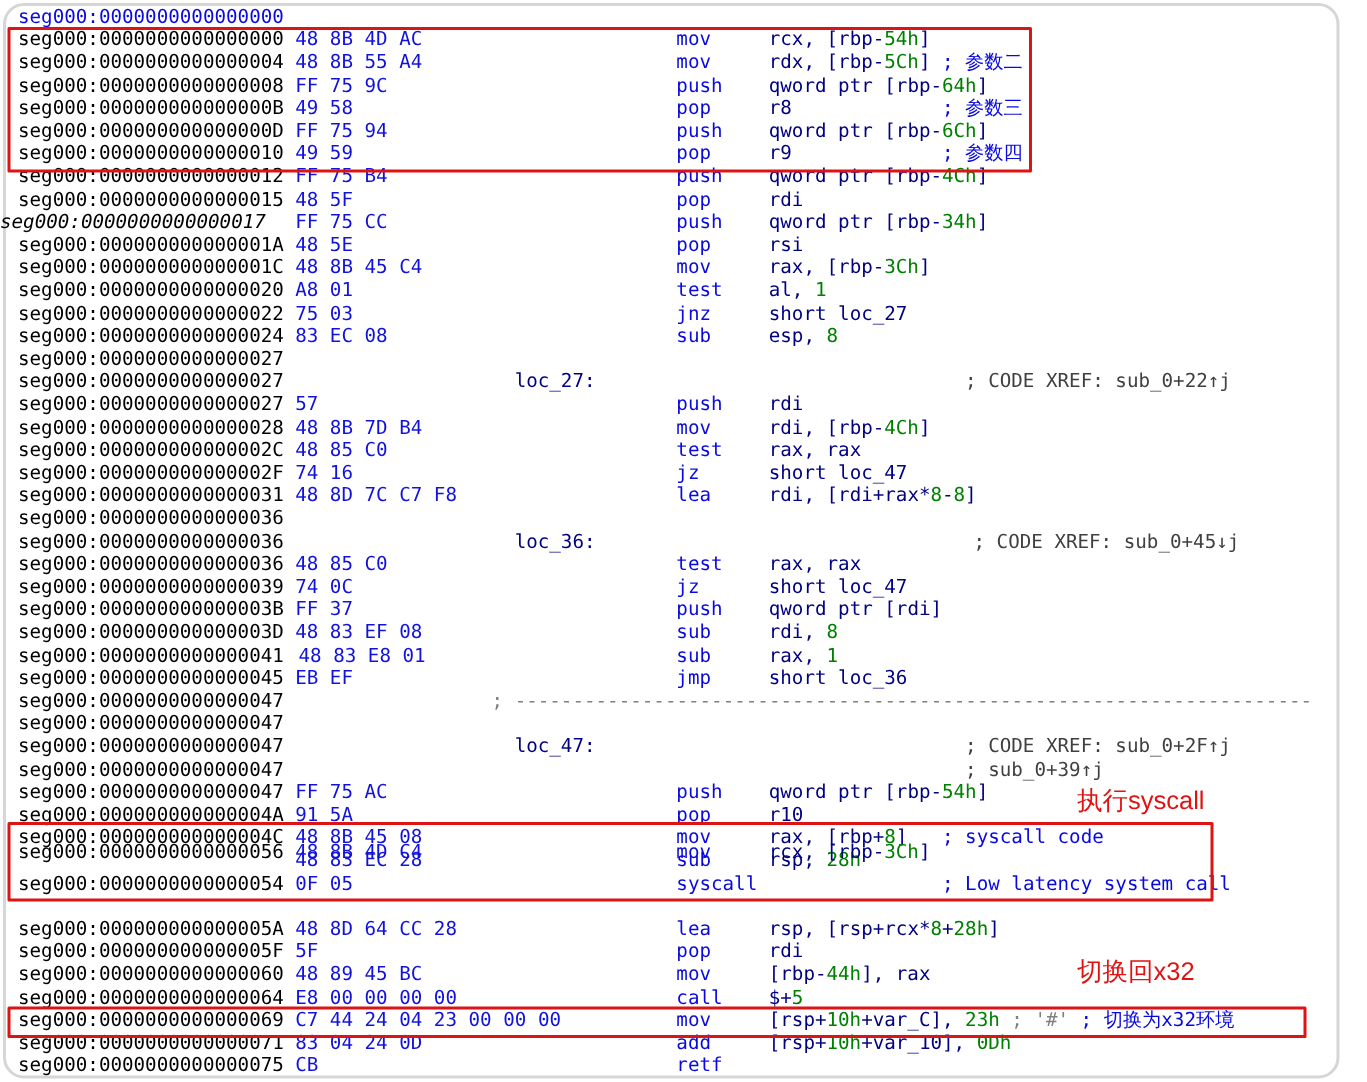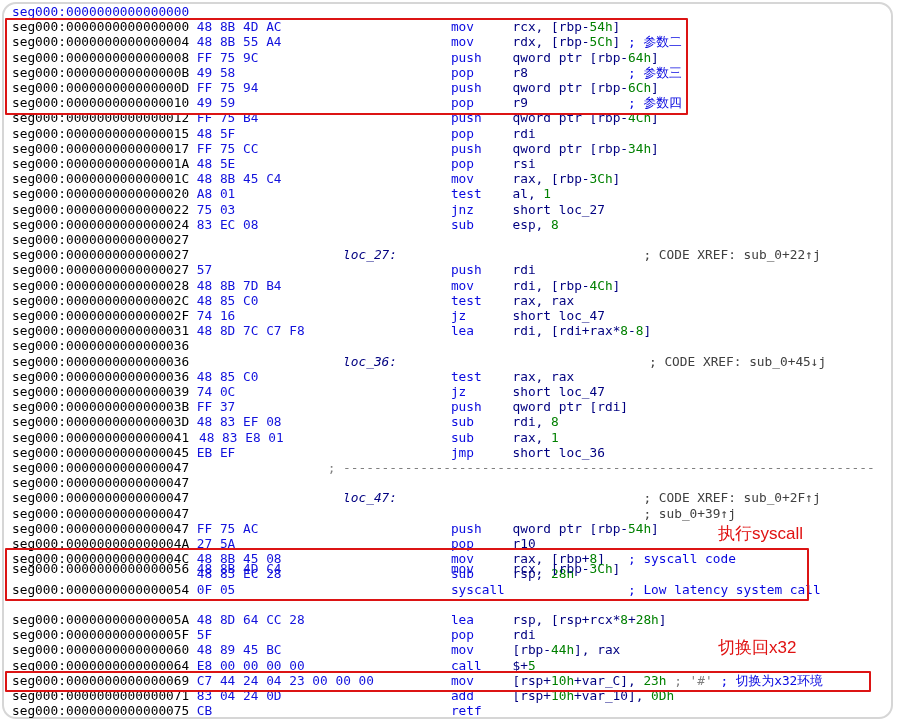--- a/index.html
+++ b/index.html
@@ -8,21 +8,21 @@
   .frame{position:absolute;left:2px;top:2px;width:887px;height:713px;
          border:2px solid #d6d6d6;border-radius:14px;background:#ffffff;}
   #listing{position:absolute;left:0;top:0;width:911px;height:721px;}
   .ln{position:absolute;left:0;height:15.2px;width:905px;white-space:pre;}
   .seg{position:absolute;top:0;font-size:12.8px;line-height:15.2px;white-space:pre;}
   .a {color:#000000;}
   .hl{color:#0a0ae0;}
   .b {color:#1212dd;}
   .m {color:#0a0ae0;}
   .nv{color:#000080;}
-  .lb{color:#000080;font-style:italic;}
+  .lb{color:#000080;}
   .g {color:#008000;}
   .cm{color:#0808e0;}
   .xr{color:#404040;}
   .gy{color:#808080;}
   .sp{color:#808080;}
   .rbox{position:absolute;border:2px solid #dc1414;border-radius:1px;pointer-events:none;}
   .rlabel{position:absolute;color:#e01212;font-family:"Liberation Sans",sans-serif;
           font-size:17px;line-height:18px;white-space:pre;}
 </style>
 </head>
@@ -32,21 +32,21 @@
 <div id="listing">
     <div class="ln" style="top: 4px;"><span class="seg hl" style="left: 12px;">seg000:0000000000000000</span></div>
     <div class="ln" style="top: 19.2px;"><span class="seg a" style="left: 12px;">seg000:0000000000000000</span><span class="seg b" style="left: 196.8px;">48 8B 4D AC</span><span class="seg m" style="left: 450.9px;">mov</span><span class="seg nv" style="left: 512.5px;">rcx, [rbp-</span><span class="seg g" style="left: 589.5px;">54h</span><span class="seg nv" style="left: 612.6px;">]</span></div>
     <div class="ln" style="top: 34.4px;"><span class="seg a" style="left: 12px;">seg000:0000000000000004</span><span class="seg b" style="left: 196.8px;">48 8B 55 A4</span><span class="seg m" style="left: 450.9px;">mov</span><span class="seg nv" style="left: 512.5px;">rdx, [rbp-</span><span class="seg g" style="left: 589.5px;">5Ch</span><span class="seg nv" style="left: 612.6px;">]</span><span class="seg cm" style="left: 628px;">; 参数二</span></div>
     <div class="ln" style="top: 49.6px;"><span class="seg a" style="left: 12px;">seg000:0000000000000008</span><span class="seg b" style="left: 196.8px;">FF 75 9C</span><span class="seg m" style="left: 450.9px;">push</span><span class="seg nv" style="left: 512.5px;">qword ptr [rbp-</span><span class="seg g" style="left: 628px;">64h</span><span class="seg nv" style="left: 651.1px;">]</span></div>
     <div class="ln" style="top: 64.8px;"><span class="seg a" style="left: 12px;">seg000:000000000000000B</span><span class="seg b" style="left: 196.8px;">49 58</span><span class="seg m" style="left: 450.9px;">pop</span><span class="seg nv" style="left: 512.5px;">r8</span><span class="seg cm" style="left: 628px;">; 参数三</span></div>
     <div class="ln" style="top: 80px;"><span class="seg a" style="left: 12px;">seg000:000000000000000D</span><span class="seg b" style="left: 196.8px;">FF 75 94</span><span class="seg m" style="left: 450.9px;">push</span><span class="seg nv" style="left: 512.5px;">qword ptr [rbp-</span><span class="seg g" style="left: 628px;">6Ch</span><span class="seg nv" style="left: 651.1px;">]</span></div>
     <div class="ln" style="top: 95.2px;"><span class="seg a" style="left: 12px;">seg000:0000000000000010</span><span class="seg b" style="left: 196.8px;">49 59</span><span class="seg m" style="left: 450.9px;">pop</span><span class="seg nv" style="left: 512.5px;">r9</span><span class="seg cm" style="left: 628px;">; 参数四</span></div>
     <div class="ln" style="top: 110.4px;"><span class="seg a" style="left: 12px;">seg000:0000000000000012</span><span class="seg b" style="left: 196.8px;">FF 75 B4</span><span class="seg m" style="left: 450.9px;">push</span><span class="seg nv" style="left: 512.5px;">qword ptr [rbp-</span><span class="seg g" style="left: 628px;">4Ch</span><span class="seg nv" style="left: 651.1px;">]</span></div>
     <div class="ln" style="top: 125.6px;"><span class="seg a" style="left: 12px;">seg000:0000000000000015</span><span class="seg b" style="left: 196.8px;">48 5F</span><span class="seg m" style="left: 450.9px;">pop</span><span class="seg nv" style="left: 512.5px;">rdi</span></div>
-    <div class="ln" style="top: 140.8px;"><span class="seg a" style="left: 12px;">seg000:0000000000000017</span><span class="seg b" style="left: 196.8px;">FF 75 CC</span><span class="seg m" style="left: 450.9px;">push</span><span class="seg nv" style="left: 512.5px;">qword ptr [rbp-</span><span class="seg g" style="left: 628px;">34h</span><span class="seg nv" style="left: 651.1px;">]</span></div>
+    <div class="ln" style="top: 140.8px;"><span class="seg a" style="left: 0; font-style: italic;">seg000:0000000000000017</span><span class="seg b" style="left: 196.8px;">FF 75 CC</span><span class="seg m" style="left: 450.9px;">push</span><span class="seg nv" style="left: 512.5px;">qword ptr [rbp-</span><span class="seg g" style="left: 628px;">34h</span><span class="seg nv" style="left: 651.1px;">]</span></div>
     <div class="ln" style="top: 156px;"><span class="seg a" style="left: 12px;">seg000:000000000000001A</span><span class="seg b" style="left: 196.8px;">48 5E</span><span class="seg m" style="left: 450.9px;">pop</span><span class="seg nv" style="left: 512.5px;">rsi</span></div>
     <div class="ln" style="top: 171.2px;"><span class="seg a" style="left: 12px;">seg000:000000000000001C</span><span class="seg b" style="left: 196.8px;">48 8B 45 C4</span><span class="seg m" style="left: 450.9px;">mov</span><span class="seg nv" style="left: 512.5px;">rax, [rbp-</span><span class="seg g" style="left: 589.5px;">3Ch</span><span class="seg nv" style="left: 612.6px;">]</span></div>
     <div class="ln" style="top: 186.4px;"><span class="seg a" style="left: 12px;">seg000:0000000000000020</span><span class="seg b" style="left: 196.8px;">A8 01</span><span class="seg m" style="left: 450.9px;">test</span><span class="seg nv" style="left: 512.5px;">al, </span><span class="seg g" style="left: 543.3px;">1</span></div>
     <div class="ln" style="top: 201.6px;"><span class="seg a" style="left: 12px;">seg000:0000000000000022</span><span class="seg b" style="left: 196.8px;">75 03</span><span class="seg m" style="left: 450.9px;">jnz</span><span class="seg nv" style="left: 512.5px;">short loc_27</span></div>
     <div class="ln" style="top: 216.8px;"><span class="seg a" style="left: 12px;">seg000:0000000000000024</span><span class="seg b" style="left: 196.8px;">83 EC 08</span><span class="seg m" style="left: 450.9px;">sub</span><span class="seg nv" style="left: 512.5px;">esp, </span><span class="seg g" style="left: 551px;">8</span></div>
     <div class="ln" style="top: 232px;"><span class="seg a" style="left: 12px;">seg000:0000000000000027</span></div>
     <div class="ln" style="top: 247.2px;"><span class="seg a" style="left: 12px;">seg000:0000000000000027</span><span class="seg lb" style="left: 343.1px;">loc_27:</span><span class="seg xr" style="left: 643.4px;">; CODE XREF: sub_0+22↑j</span></div>
     <div class="ln" style="top: 262.4px;"><span class="seg a" style="left: 12px;">seg000:0000000000000027</span><span class="seg b" style="left: 196.8px; text-align: center;">57</span><span class="seg m" style="left: 450.9px;">push</span><span class="seg nv" style="left: 512.5px;">rdi</span></div>
     <div class="ln" style="top: 277.6px;"><span class="seg a" style="left: 12px;">seg000:0000000000000028</span><span class="seg b" style="left: 196.8px;">48 8B 7D B4</span><span class="seg m" style="left: 450.9px;">mov</span><span class="seg nv" style="left: 512.5px;">rdi, [rbp-</span><span class="seg g" style="left: 589.5px;">4Ch</span><span class="seg nv" style="left: 612.6px;">]</span></div>
     <div class="ln" style="top: 292.8px;"><span class="seg a" style="left: 12px;">seg000:000000000000002C</span><span class="seg b" style="left: 196.8px;">48 85 C0</span><span class="seg m" style="left: 450.9px;">test</span><span class="seg nv" style="left: 512.5px;">rax, rax</span></div>
@@ -58,21 +58,21 @@
     <div class="ln" style="top: 384px;"><span class="seg a" style="left: 12px;">seg000:0000000000000039</span><span class="seg b" style="left: 196.8px;">74 0C</span><span class="seg m" style="left: 450.9px;">jz</span><span class="seg nv" style="left: 512.5px;">short loc_47</span></div>
     <div class="ln" style="top: 399.2px;"><span class="seg a" style="left: 12px;">seg000:000000000000003B</span><span class="seg b" style="left: 196.8px;">FF 37</span><span class="seg m" style="left: 450.9px;">push</span><span class="seg nv" style="left: 512.5px;">qword ptr [rdi]</span></div>
     <div class="ln" style="top: 414.4px;"><span class="seg a" style="left: 12px; text-align: center;">seg000:000000000000003D</span><span class="seg b" style="left: 196.8px;">48 83 EF 08</span><span class="seg m" style="left: 450.9px;">sub</span><span class="seg nv" style="left: 512.5px;">rdi, </span><span class="seg g" style="left: 551px;">8</span></div>
     <div class="ln" style="top: 429.6px;"><span class="seg a" style="left: 12px;">seg000:0000000000000041</span><span class="seg b" style="left: 183px; margin-left: 16px;">48 83 E8 01</span><span class="seg m" style="left: 450.9px;">sub</span><span class="seg nv" style="left: 512.5px;">rax, </span><span class="seg g" style="left: 551px;">1</span></div>
     <div class="ln" style="top: 444.8px;"><span class="seg a" style="left: 12px;">seg000:0000000000000045</span><span class="seg b" style="left: 196.8px;">EB EF</span><span class="seg m" style="left: 450.9px;">jmp</span><span class="seg nv" style="left: 512.5px;">short loc_36</span></div>
     <div class="ln" style="top: 460px;"><span class="seg a" style="left: 12px;">seg000:0000000000000047</span><span class="seg sp" style="left: 327.7px;">; ---------------------------------------------------------------------</span></div>
     <div class="ln" style="top: 475.2px;"><span class="seg a" style="left: 12px;">seg000:0000000000000047</span></div>
     <div class="ln" style="top: 490.4px;"><span class="seg a" style="left: 12px;">seg000:0000000000000047</span><span class="seg lb" style="left: 343.1px;">loc_47:</span><span class="seg xr" style="left: 643.4px;">; CODE XREF: sub_0+2F↑j</span></div>
     <div class="ln" style="top: 505.6px;"><span class="seg a" style="left: 12px;">seg000:0000000000000047</span><span class="seg xr" style="left: 643.4px;">; sub_0+39↑j</span></div>
     <div class="ln" style="top: 520.8px;"><span class="seg a" style="left: 12px;">seg000:0000000000000047</span><span class="seg b" style="left: 196.8px;">FF 75 AC</span><span class="seg m" style="left: 450.9px;">push</span><span class="seg nv" style="left: 512.5px;">qword ptr [rbp-</span><span class="seg g" style="left: 628px;">54h</span><span class="seg nv" style="left: 651.1px;">]</span></div>
-    <div class="ln" style="top: 536px;"><span class="seg a" style="left: 12px;">seg000:000000000000004A</span><span class="seg b" style="left: 196.8px;">27 5A</span><span class="seg m" style="left: 450.9px;">pop</span><span class="seg nv" style="left: 512.5px;">r10</span></div>
+    <div class="ln" style="top: 536px;"><span class="seg a" style="left: 12px;">seg000:000000000000004A</span><span class="seg b" style="left: 196.8px;">91 5A</span><span class="seg m" style="left: 450.9px;">pop</span><span class="seg nv" style="left: 512.5px;">r10</span></div>
     <div class="ln" style="top: 551.2px;"><span class="seg a" style="left: 12px;">seg000:000000000000004C</span><span class="seg b" style="left: 196.8px;">48 8B 45 08</span><span class="seg m" style="left: 450.9px;">mov</span><span class="seg nv" style="left: 512.5px;">rax, [rbp+</span><span class="seg g" style="left: 589.5px;">8</span><span class="seg nv" style="left: 597.2px;">]</span><span class="seg cm" style="left: 628px;">; syscall code</span></div>
     <div class="ln" style="top: 566.4px;"><span class="seg b" style="left: 196.8px;">48 83 EC 28</span><span class="seg m" style="left: 450.9px;">sub</span><span class="seg nv" style="left: 512.5px;">rsp, </span><span class="seg g" style="left: 551px;">28h</span></div>
     <div class="ln" style="top: 581.6px;"><span class="seg a" style="left: 12px;">seg000:0000000000000054</span><span class="seg b" style="left: 196.8px;">0F 05</span><span class="seg m" style="left: 450.9px;">syscall</span><span class="seg cm" style="left: 628px;">; Low latency system call</span></div>
     <div class="ln" style="top: 561px;"><span class="seg a" style="left: 12px;">seg000:0000000000000056</span><span class="seg b" style="left: 196.8px;">48 8B 4D C4</span><span class="seg m" style="left: 450.9px;">mov</span><span class="seg nv" style="left: 512.5px;">rcx, [rbp-</span><span class="seg g" style="left: 589.5px;">3Ch</span><span class="seg nv" style="left: 612.6px;">]</span></div>
     <div class="ln" style="top: 612px;"><span class="seg a" style="left: 12px;">seg000:000000000000005A</span><span class="seg b" style="left: 196.8px;">48 8D 64 CC 28</span><span class="seg m" style="left: 450.9px;">lea</span><span class="seg nv" style="left: 512.5px;">rsp, [rsp+rcx*</span><span class="seg g" style="left: 620.3px;">8</span><span class="seg nv" style="left: 628px;">+</span><span class="seg g" style="left: 635.7px;">28h</span><span class="seg nv" style="left: 658.8px;">]</span></div>
     <div class="ln" style="top: 627.2px;"><span class="seg a" style="left: 12px;">seg000:000000000000005F</span><span class="seg b" style="left: 196.8px;">5F</span><span class="seg m" style="left: 450.9px;">pop</span><span class="seg nv" style="left: 512.5px;">rdi</span></div>
     <div class="ln" style="top: 642.4px;"><span class="seg a" style="left: 12px;">seg000:0000000000000060</span><span class="seg b" style="left: 196.8px;">48 89 45 BC</span><span class="seg m" style="left: 450.9px;">mov</span><span class="seg nv" style="left: 512.5px;">[rbp-</span><span class="seg g" style="left: 551px;">44h</span><span class="seg nv" style="left: 574.1px;">], rax</span></div>
     <div class="ln" style="top: 657.6px;"><span class="seg a" style="left: 12px;">seg000:0000000000000064</span><span class="seg b" style="left: 196.8px;">E8 00 00 00 00</span><span class="seg m" style="left: 450.9px;">call</span><span class="seg nv" style="left: 512.5px;">$+</span><span class="seg g" style="left: 527.9px;">5</span></div>
     <div class="ln" style="top: 672.8px;"><span class="seg a" style="left: 12px;">seg000:0000000000000069</span><span class="seg b" style="left: 196.8px;">C7 44 24 04 23 00 00 00</span><span class="seg m" style="left: 450.9px;">mov</span><span class="seg nv" style="left: 512.5px;">[rsp+</span><span class="seg g" style="left: 551px;">10h</span><span class="seg nv" style="left: 574.1px;">+var_C], </span><span class="seg g" style="left: 643.4px;">23h</span><span class="seg gy" style="left: 674.2px;">; '#'</span><span class="seg cm" style="left: 720.4px;">; 切换为x32环境</span></div>
     <div class="ln" style="top: 688px;"><span class="seg a" style="left: 12px;">seg000:0000000000000071</span><span class="seg b" style="left: 196.8px;">83 04 24 0D</span><span class="seg m" style="left: 450.9px;">add</span><span class="seg nv" style="left: 512.5px;">[rsp+</span><span class="seg g" style="left: 551px;">10h</span><span class="seg nv" style="left: 574.1px;">+var_10], </span><span class="seg g" style="left: 651.1px;">0Dh</span></div>

